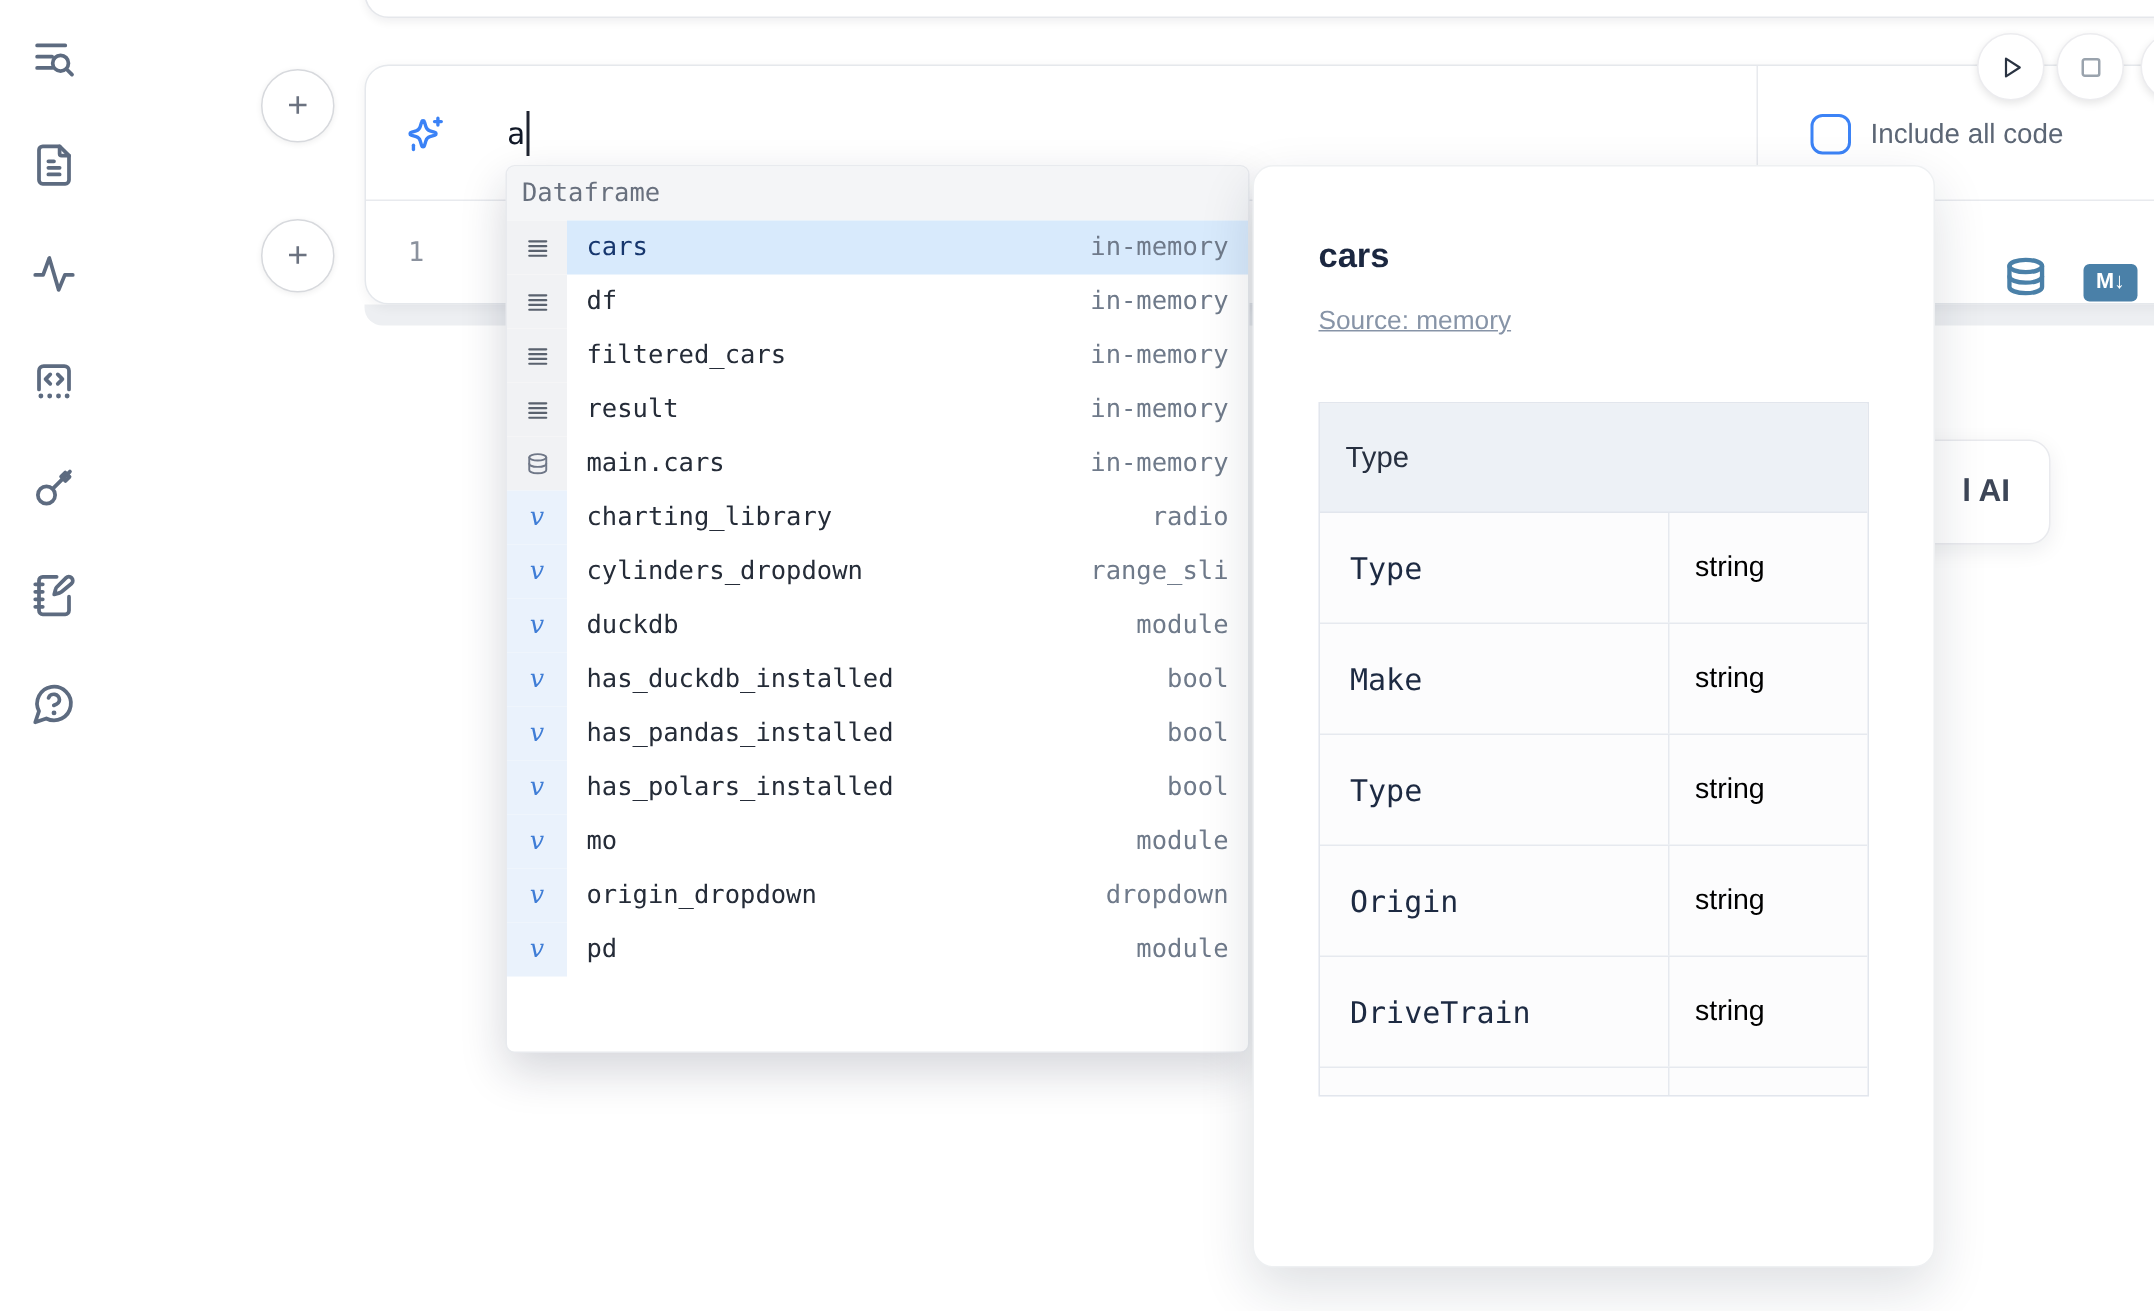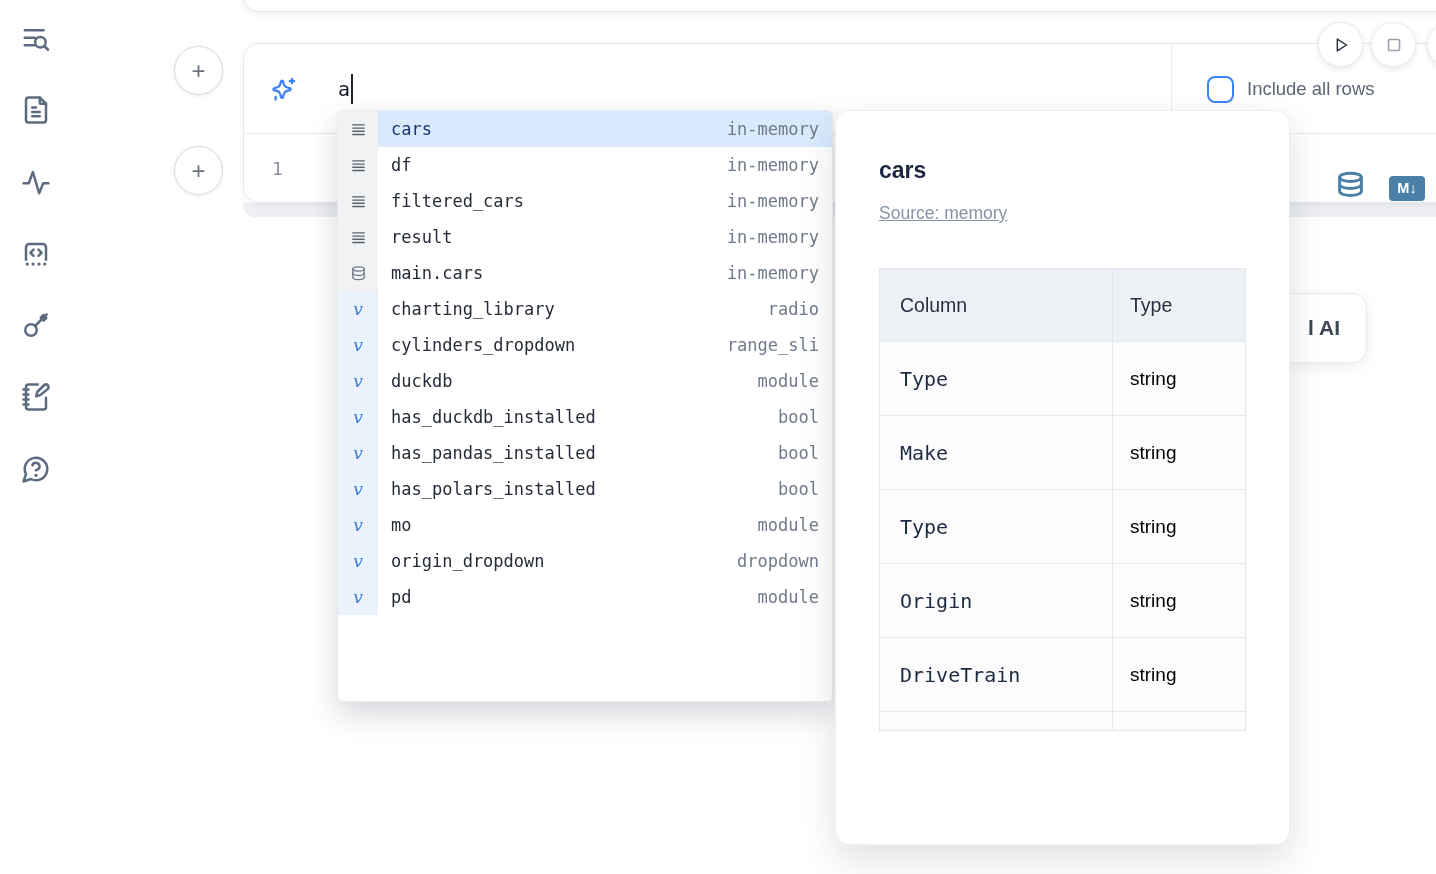--- a/index.html
+++ b/index.html
@@ -172,21 +172,21 @@
     <span class="sparkle">
       <svg viewBox="0 0 24 24">
           <path d="M9.9 4.6c.2-.8 1.4-.8 1.6 0l.9 3a3.6 3.6 0 0 0 2.4 2.4l3 .9c.8.2.8 1.4 0 1.6l-3 .9a3.6 3.6 0 0 0-2.4 2.4l-.9 3c-.2.8-1.4.8-1.6 0l-.9-3a3.6 3.6 0 0 0-2.4-2.4l-3-.9c-.8-.2-.8-1.4 0-1.6l3-.9a3.6 3.6 0 0 0 2.4-2.4z"></path>
           <path d="M19.5 2.5v4M17.5 4.5h4"></path>
           <path d="M5 18.5v2.5"></path>
         </svg>
     </span>
     <span class="ai-input"><span>a</span><span class="caret"></span></span>
     <div class="ai-right">
       <span class="checkbox"></span>
-      <span class="chk-label">Include all rows</span>
+      <span class="chk-label">Include all code</span>
     </div>
   </div>
   <div class="code-row">
     <span class="line-num">1</span>
   </div>
 </div>
 
 <span class="abs db-action">
   <svg viewBox="0 0 24 26">
       <ellipse cx="12" cy="5" rx="9" ry="3.4"></ellipse>
@@ -204,20 +204,21 @@
 <button class="abs run-btn" style="left:1371px; top:22px">
   <svg viewBox="0 0 24 24">
       <rect x="6" y="6" width="12" height="12" rx="1.5" stroke="#9aa3ad" stroke-width="1.8"></rect>
     </svg>
 </button>
 <button class="abs run-btn" style="left:1427px; top:22px"></button>
 
 <button class="abs ai-frag">l AI</button>
 
 <div class="abs dropdown" id="dropdown">
+    <div class="ac-header">Dataframe</div>
     <div class="ac-row">
       <span class="ac-gutter">
         <svg viewBox="0 0 24 24">
           <path d="M4 5.5h16M4 10h16M4 14.5h16M4 19h16"></path>
         </svg>
       </span>
       <span class="ac-body sel">
         <span class="ac-name">cars</span>
         <span class="ac-type">in-memory</span>
       </span>
@@ -331,21 +332,20 @@
         <span class="ac-type">module</span>
       </span>
     </div>
   </div>
 
 <div class="abs popup">
   <div class="popup-title">cars</div>
   <div class="popup-source">Source: memory</div>
   <div class="popup-table">
     <div class="tbl-head">
-      <span class="c1">Column</span>
       <span class="c2">Type</span>
     </div>
     <div id="tbl-body">
         <div class="tbl-row">
           <span class="c1">Type</span>
           <span class="c2">string</span>
         </div>
         <div class="tbl-row">
           <span class="c1">Make</span>
           <span class="c2">string</span>

